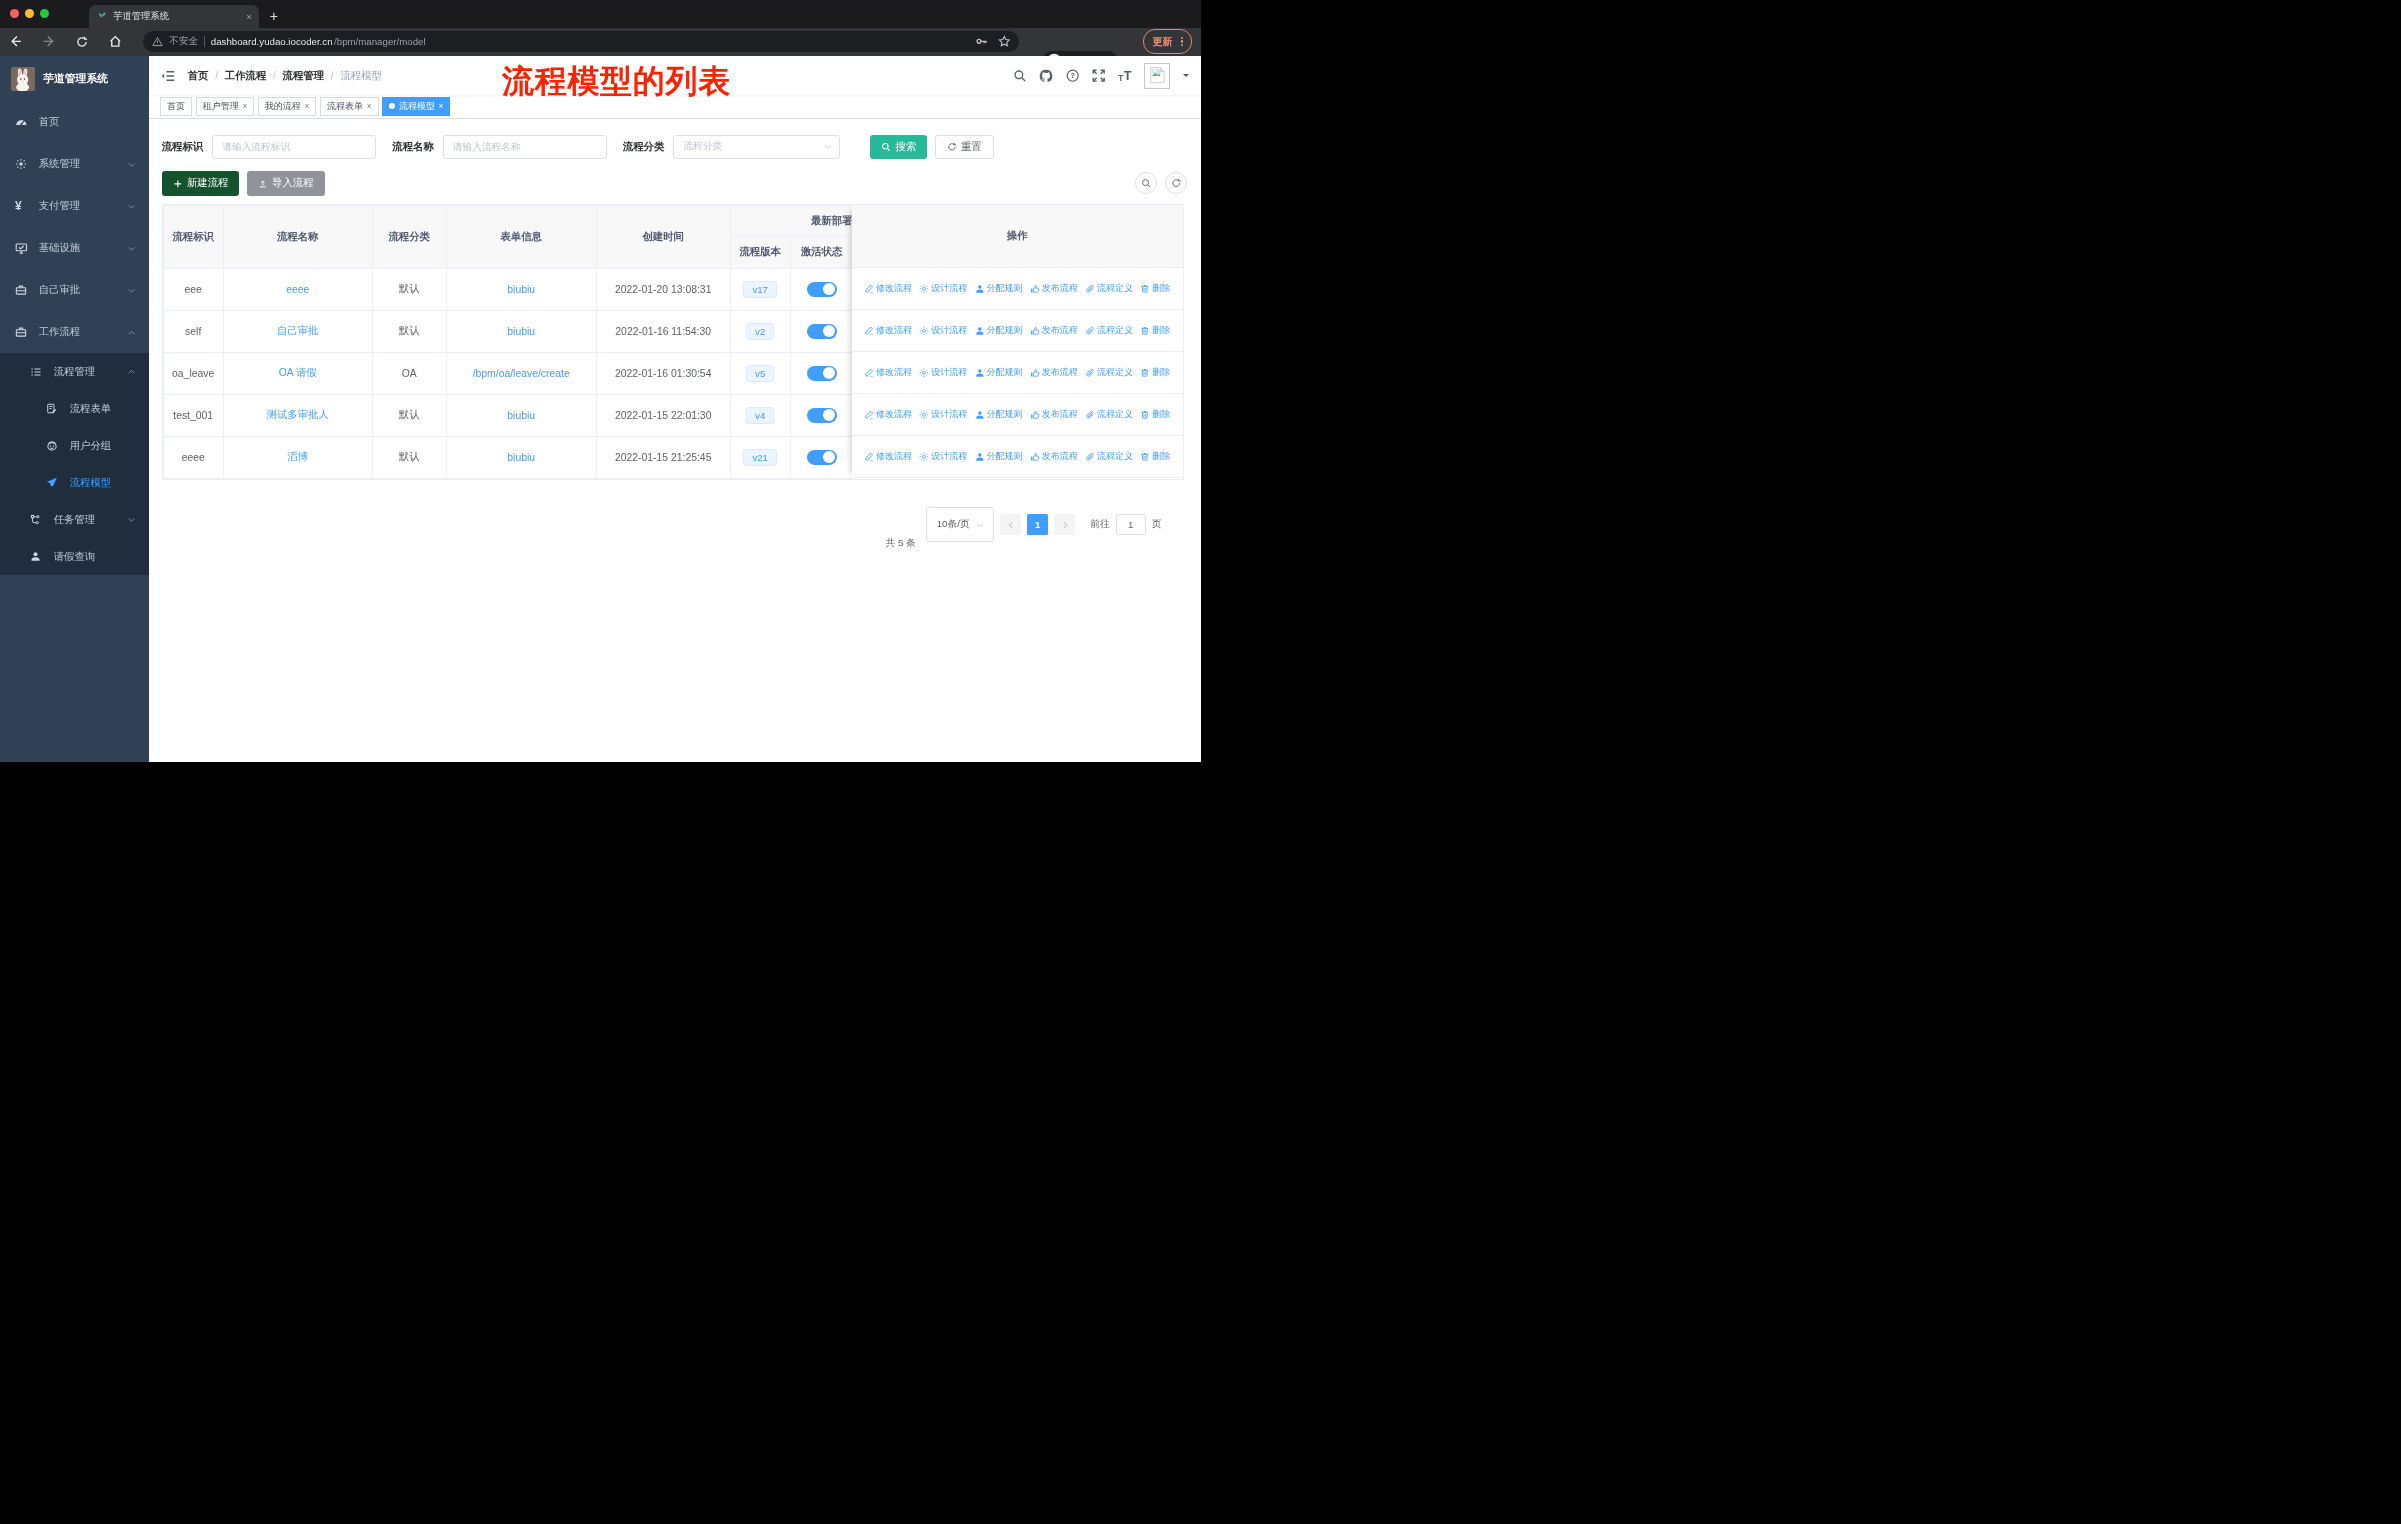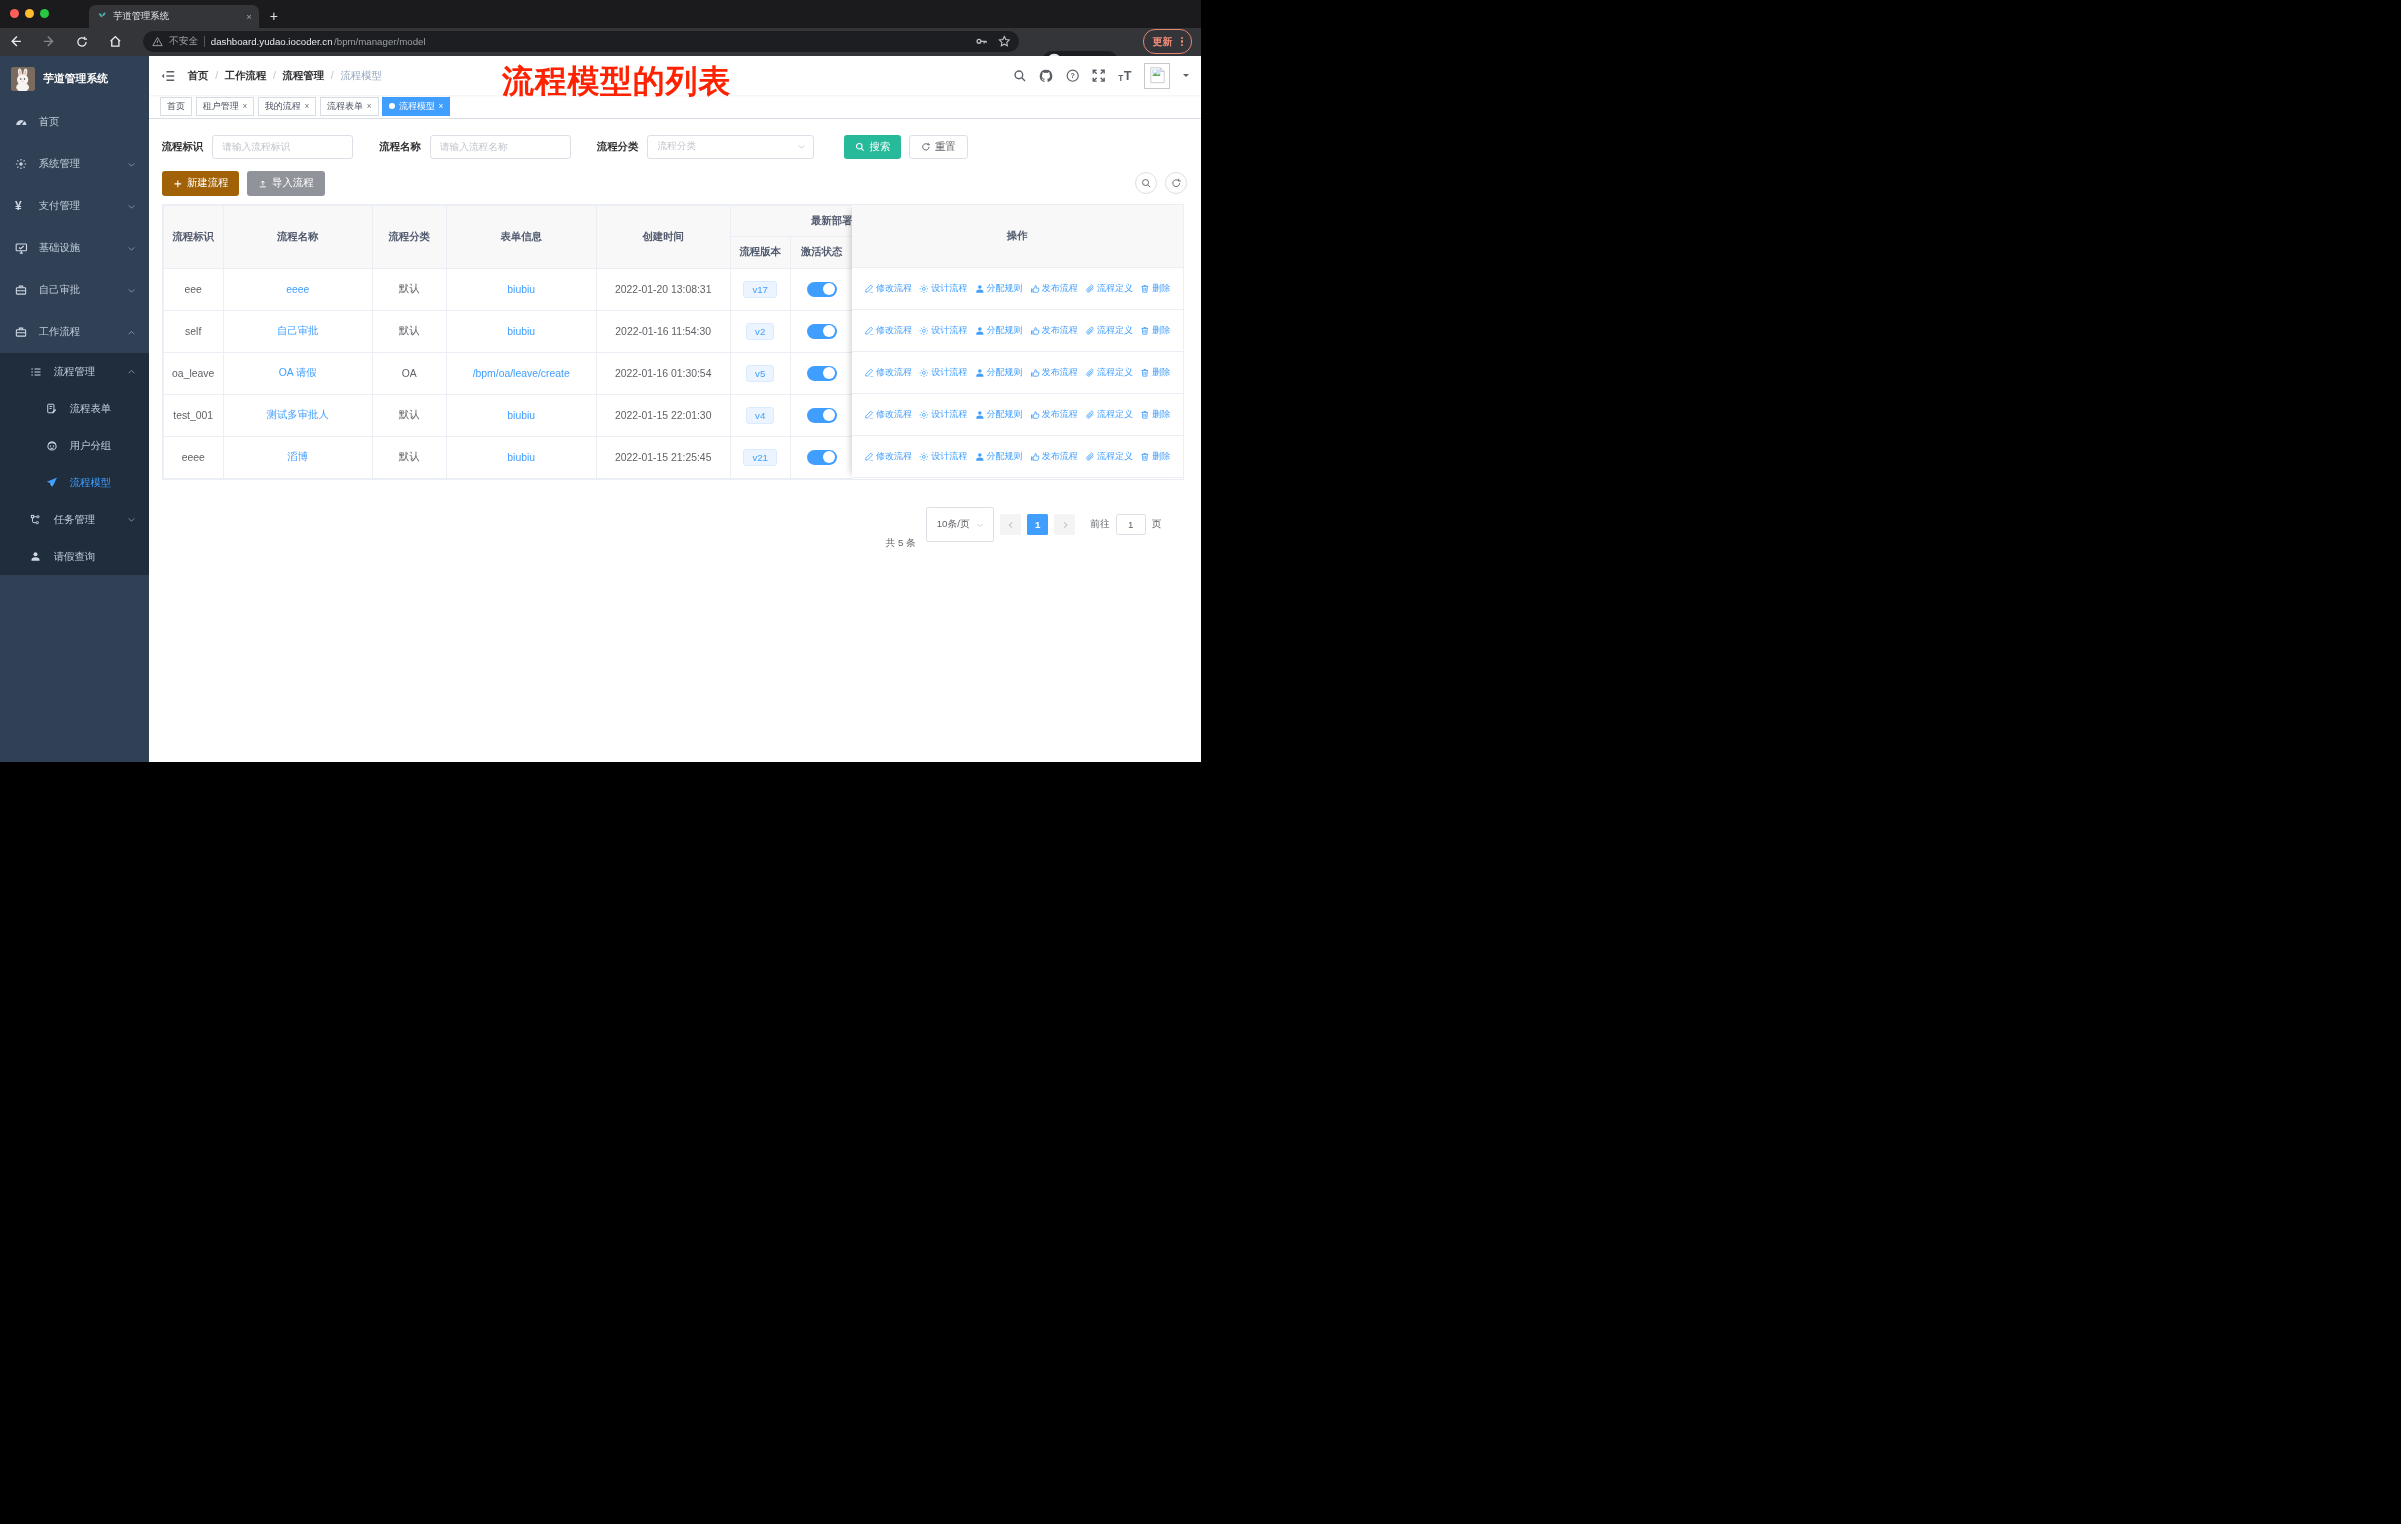--- a/index.html
+++ b/index.html
@@ -77,36 +77,36 @@
   .tag .tx { font-size:8.2px; color:#70757d; }
   .tag.active { background:#409EFF; border-color:#409EFF; color:#fff; }
   .tag.active .tx { color:#fff; }
   .tag-dot { width:6px; height:6px; border-radius:50%; background:#fff; }
 
   .content { flex:1; position:relative; padding:14px 12.7px 0 12.7px; background:#fff; }
 
   
   .filters { display:flex; align-items:center; font-size:10.4px; margin:1.5px 0 12px 0; }
   .f-label { font-weight:700; color:#303133; margin-right:9px; white-space:nowrap; }
-  .f-input { width:141px; height:24.6px; border:0.7px solid #dcdfe6; border-radius:3px; padding:0 9px;
-             font-size:9.7px; color:#606266; outline:none; margin-right:26px;
+  .f-input { width:164px; height:24.6px; border:0.7px solid #dcdfe6; border-radius:3px; padding:0 9px;
+             font-size:9.7px; color:#606266; outline:none; margin-right:16px;
              font-family:"Liberation Sans","DejaVu Sans",sans-serif; }
   .f-input::placeholder { color:#c0c4cc; }
   .f-select { width:167px; height:24.6px; border:0.7px solid #dcdfe6; border-radius:3px; padding:0 7.4px 0 9px;
               display:flex; align-items:center; color:#c0c4cc; font-size:9.7px; cursor:pointer; }
   .f-select .sel-chev { margin-left:auto; color:#c0c4cc; }
   .btn { height:24.6px; border-radius:3px; display:flex; align-items:center; gap:4.5px; padding:0 11px;
          font-size:10.4px; cursor:pointer; border:none; white-space:nowrap;
          font-family:"Liberation Sans","DejaVu Sans",sans-serif; }
   .btn-search { background:#26b99a; color:#fff; margin-left:30px; }
   .btn-reset  { background:#fff; color:#606266; border:0.7px solid #dcdfe6; margin-left:7.4px; }
 
   
   .actionsbar { display:flex; align-items:center; margin-bottom:8.2px; }
-  .btn-create { background:#a16207; color:#fff;font-family:Liberation Serif, serif; }
+  .btn-create { background:#14532d; color:#fff;font-family:Liberation Serif, serif; }
   .btn-import { background:#909399; color:#fff; margin-left:7.4px; }
   .right-circles { margin-left:auto; display:flex; gap:7.4px; margin-right:1.5px; }
   .circle-btn { width:22px; height:22px; border-radius:50%; border:0.7px solid #dcdfe6; background:#fff;
                 color:#606266; display:flex; align-items:center; justify-content:center; cursor:pointer; }
 
   
   .table-wrap { position:relative; width:1022px; border:0.7px solid #ebeef5; }
   table { width:100%; border-collapse:collapse; table-layout:fixed; }
   th, td { border:0.7px solid #ebeef5; text-align:center; }
   th { background:#f8f8f9; color:#515a6e; font-weight:700; font-size:10.4px; }

